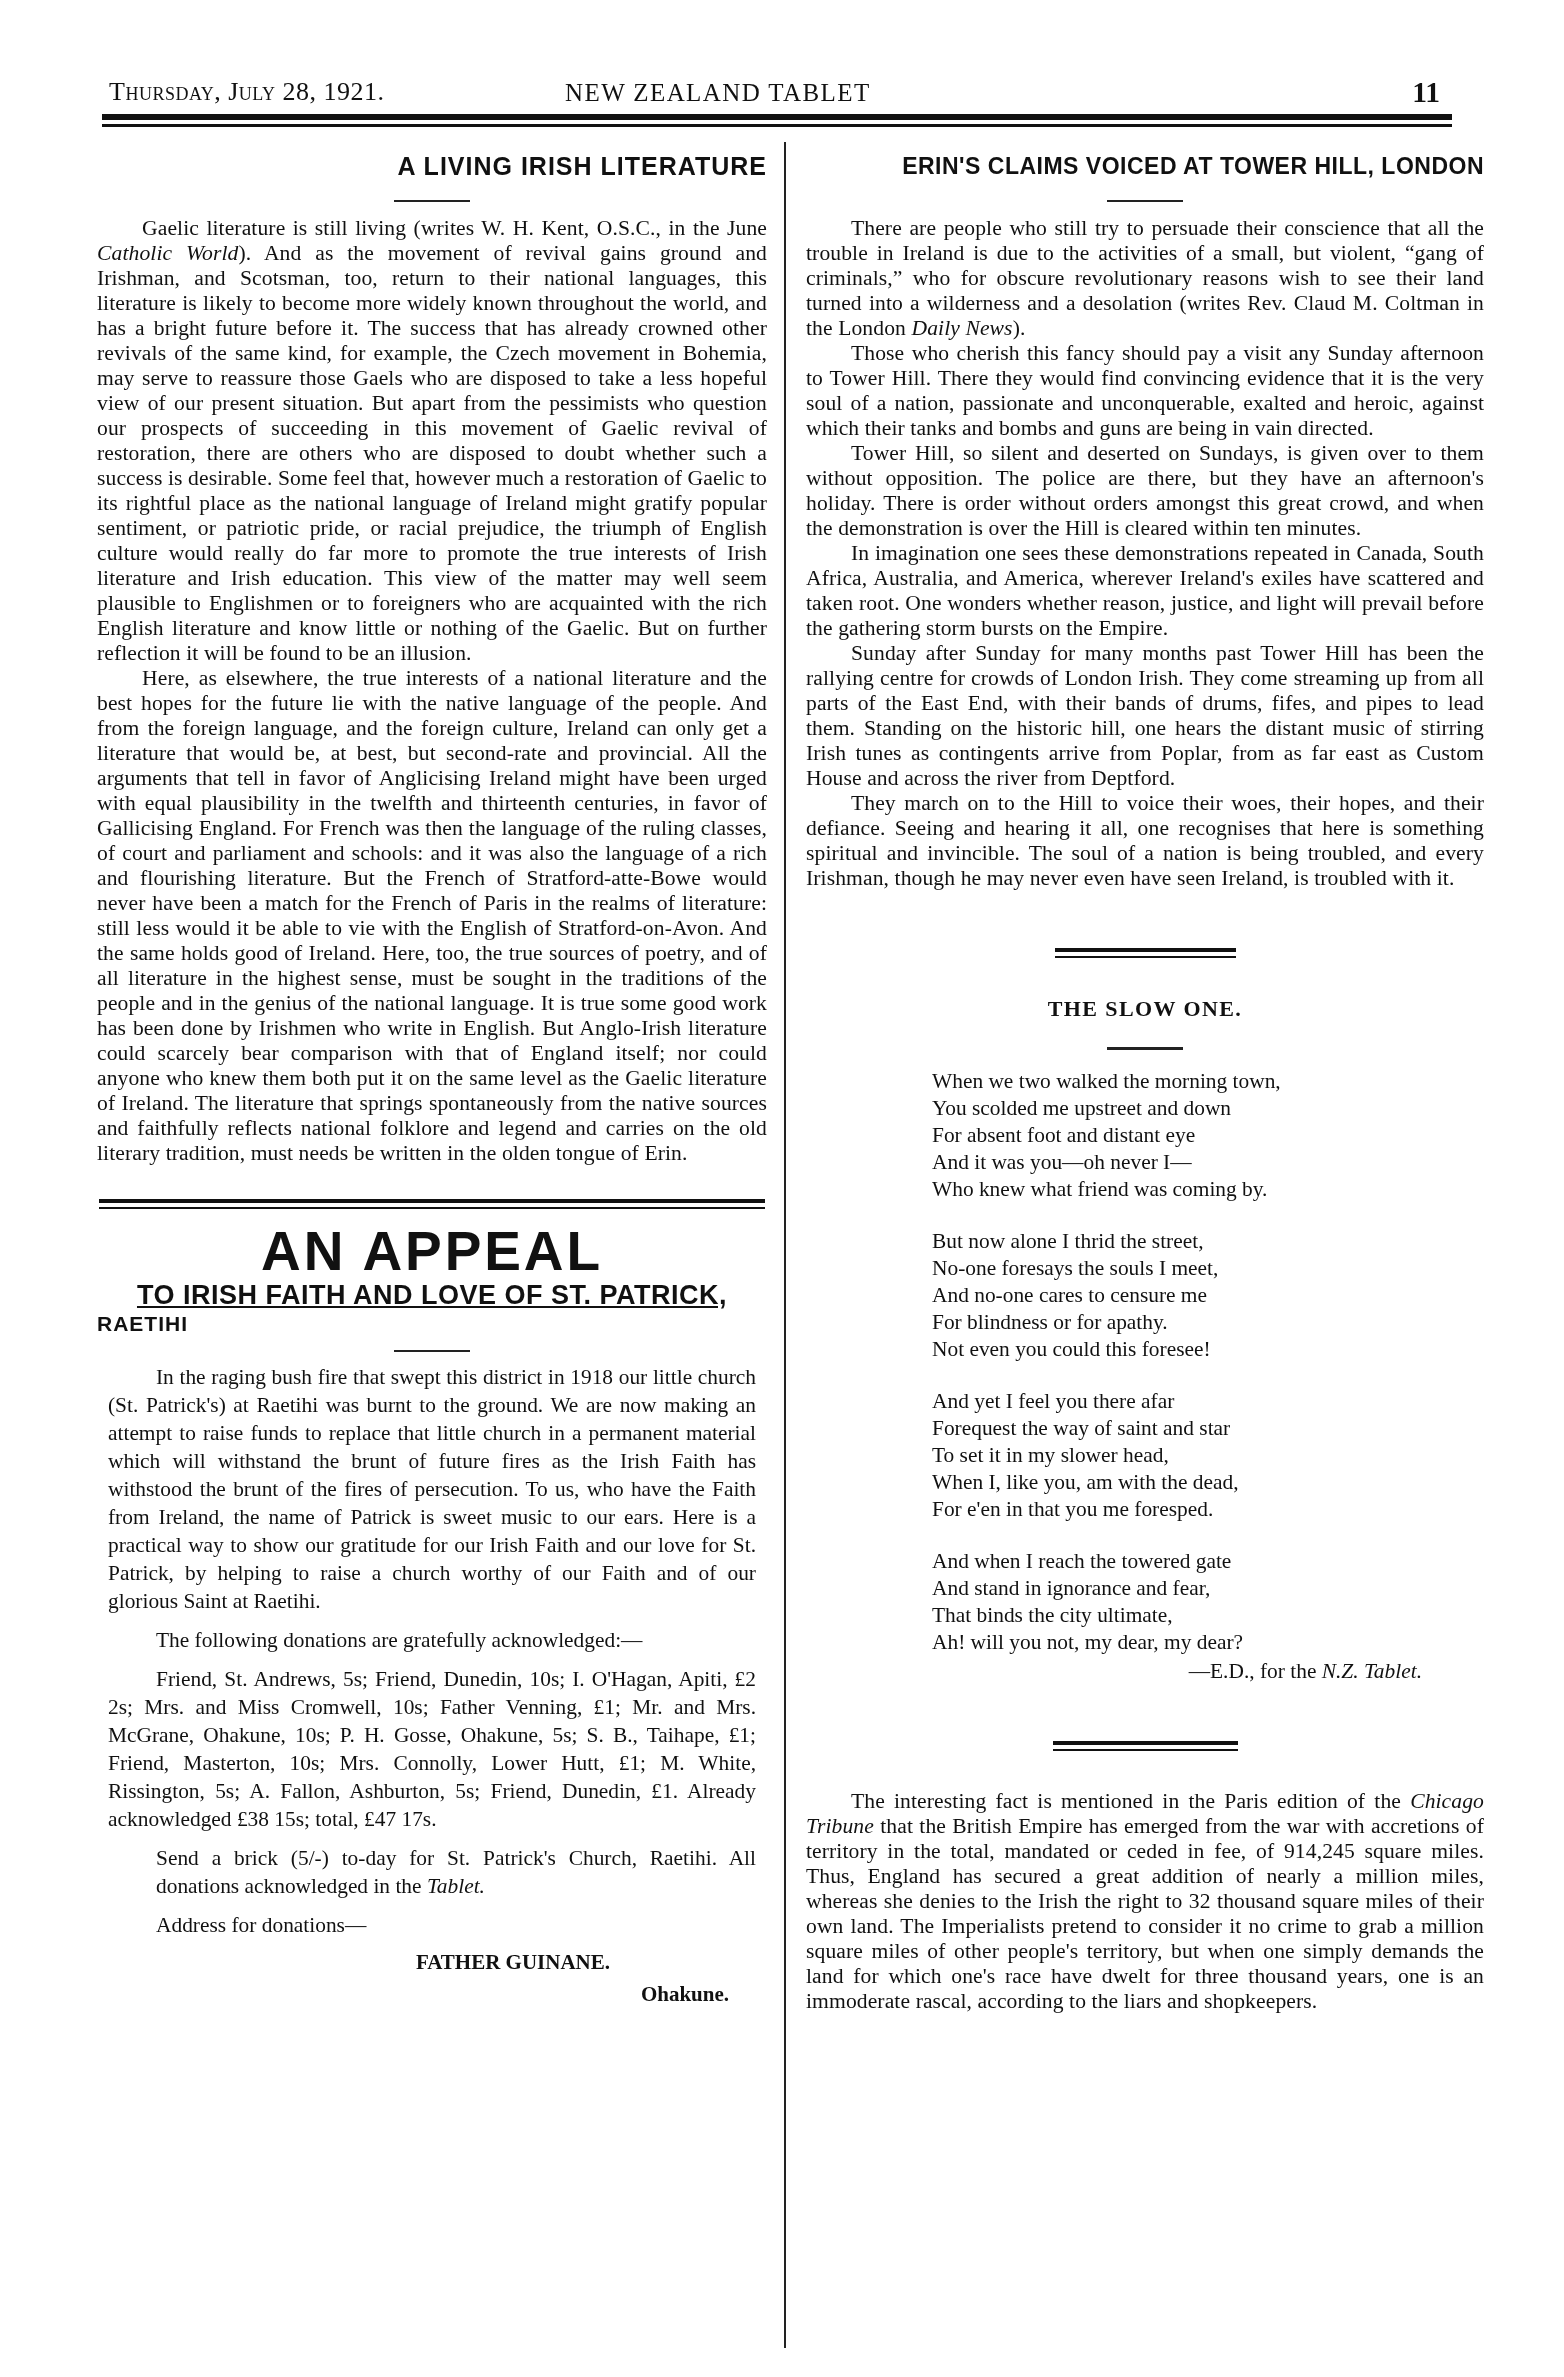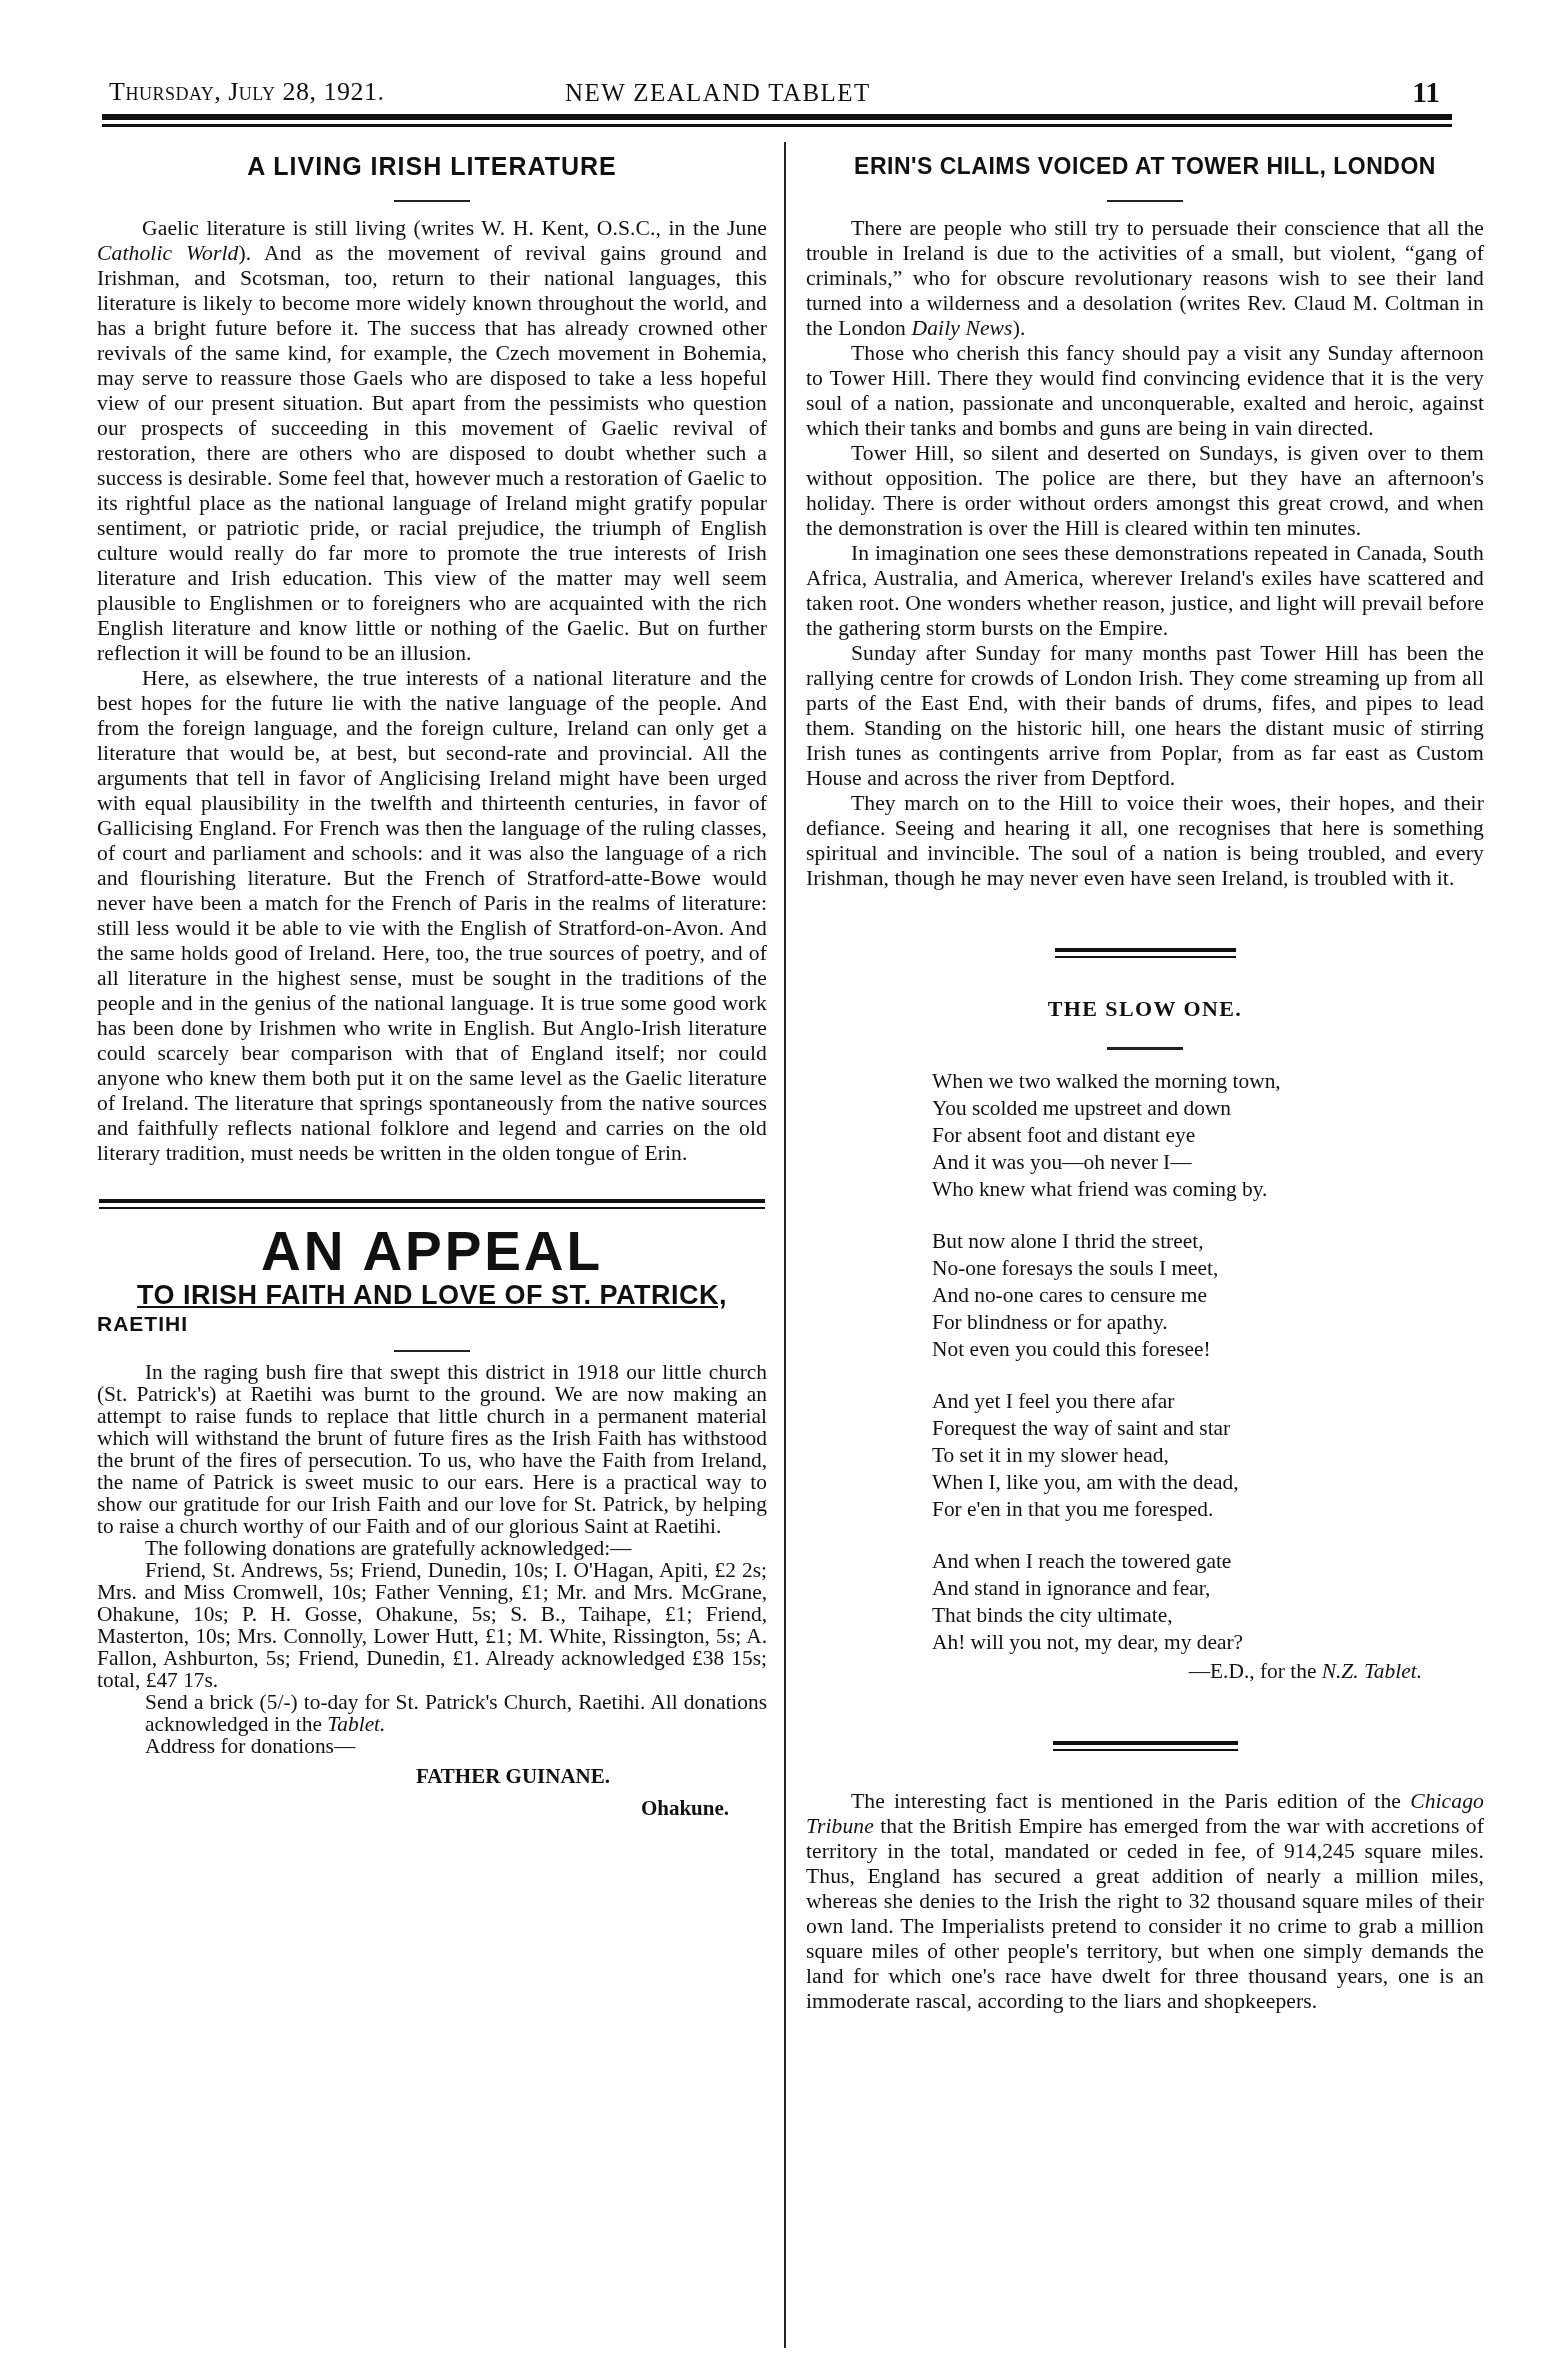--- a/index.html
+++ b/index.html
@@ -16,39 +16,39 @@
   .top-rule-1 { left: 102px; top: 114px; width: 1350px; height: 5.7px; }
   .top-rule-2 { left: 102px; top: 124px; width: 1350px; height: 2.9px; }
 
   .col-divider { left: 784px; top: 142px; width: 1.9px; height: 2206px; background: #222; }
 
   
   .col { position: absolute; top: 152px; }
   .col-left { left: 97px; width: 670px; }
   .col-right { left: 806px; width: 678px; }
 
-  .headline { text-align: center; font-family: "Liberation Sans", "DejaVu Sans", sans-serif;
+  .headline { text-align: right; font-family: "Liberation Sans", "DejaVu Sans", sans-serif;
               font-weight: bold; font-size: 25px; letter-spacing: 1px; margin: 0; height: 28.5px; line-height: 28.5px; }
   .short-rule { width: 76px; height: 2.4px; background: #222; margin: 19px auto 14.3px auto; }
   .double-rule { margin: 0 auto; }
   .double-rule .a { height: 4.3px; background: #111; }
   .double-rule .b { height: 1.9px; background: #111; margin-top: 3.8px; }
 
   p.body { margin: 0; font-size: 21.6px; line-height: 25px; text-align: justify; text-indent: 45px;
            hyphens: manual; letter-spacing: 0.1px; }
   p.body i { font-style: italic; }
 
   
   .appeal-title { text-align: center; font-family: "Liberation Sans", "DejaVu Sans", sans-serif; font-weight: bold;
                   font-size: 55px; line-height: 57px; letter-spacing: 2.9px; margin: 0; }
   .appeal-sub { text-align: center; font-family: "Liberation Sans", "DejaVu Sans", sans-serif; font-weight: bold;
                 font-size: 27px; line-height: 31px; margin: 0; letter-spacing: 0.5px; text-decoration: underline; }
   .appeal-place { text-align: left; font-family: "Liberation Sans", "DejaVu Sans", sans-serif; font-weight: bold;
                   font-size: 21px; line-height: 26px; margin: 0; letter-spacing: 1px; }
-  p.appeal { margin: 0; font-size: 21.4px; line-height: 22px; text-align: justify; text-indent: 48px;
+  p.appeal { margin: 11px; font-size: 21.4px; line-height: 28px; text-align: justify; text-indent: 48px;
              font-family: "Liberation Serif", "DejaVu Serif", serif; }
   .sig { text-align: right; font-size: 21px; font-weight: bold; margin: 0; }
   .sig-name { padding-right: 157px; margin-top: 7.6px; }
   .sig-place { padding-right: 38px; margin-top: 6.7px; }
 
   
   .poem-title { text-align: center; font-size: 22px; letter-spacing: 1.4px; margin: 0; }
   .stanza { margin: 0 0 25px 126px; }
   .stanza div { font-size: 21.4px; line-height: 27px; white-space: nowrap; }
   .poem-credit { text-align: right; font-size: 21.4px; padding-right: 62px; margin: -22px 0 0 0; }

